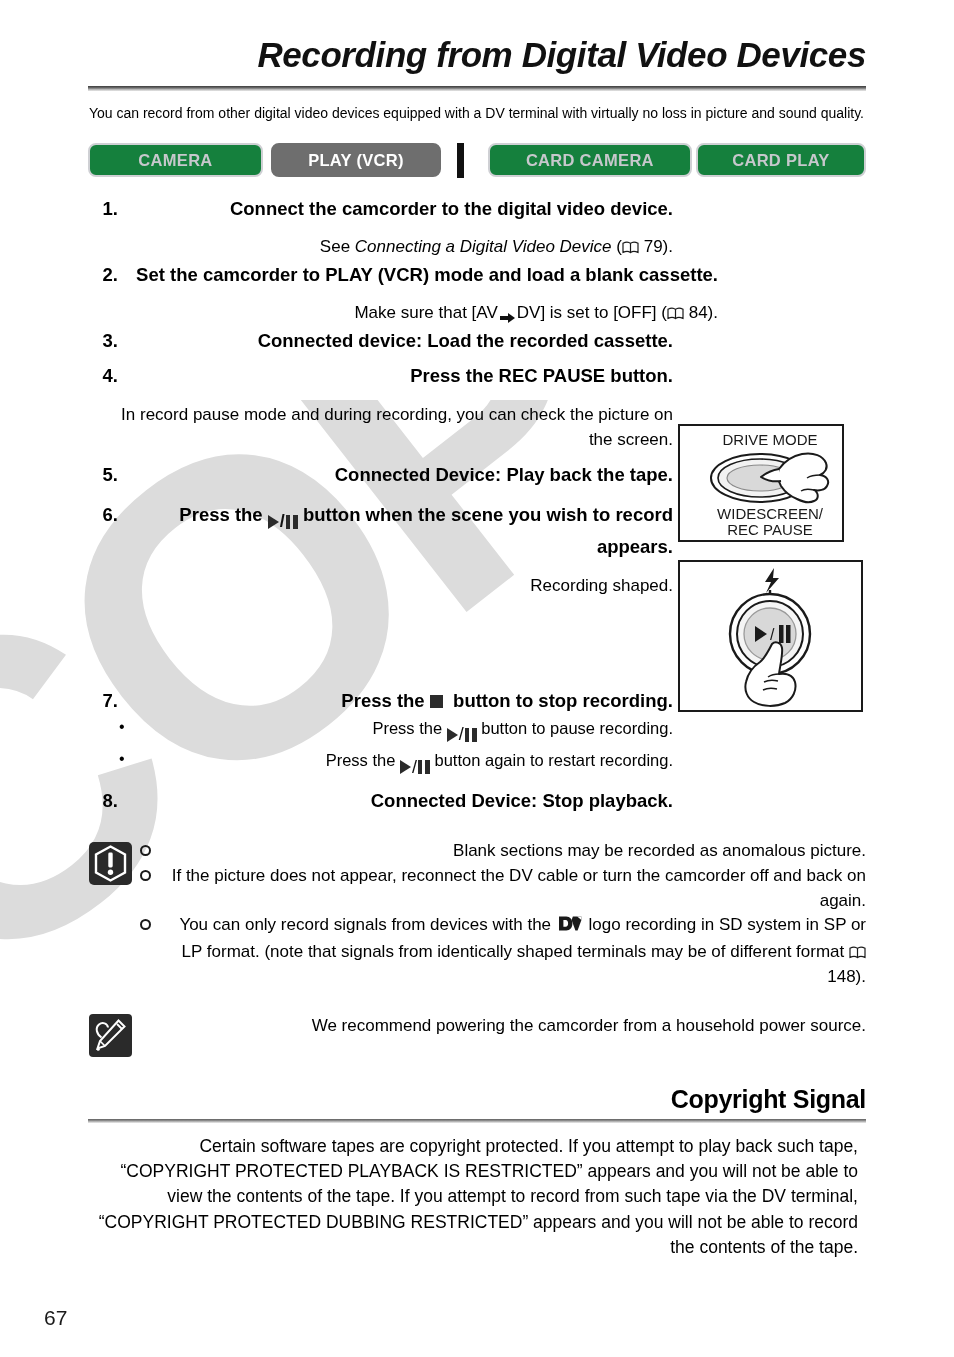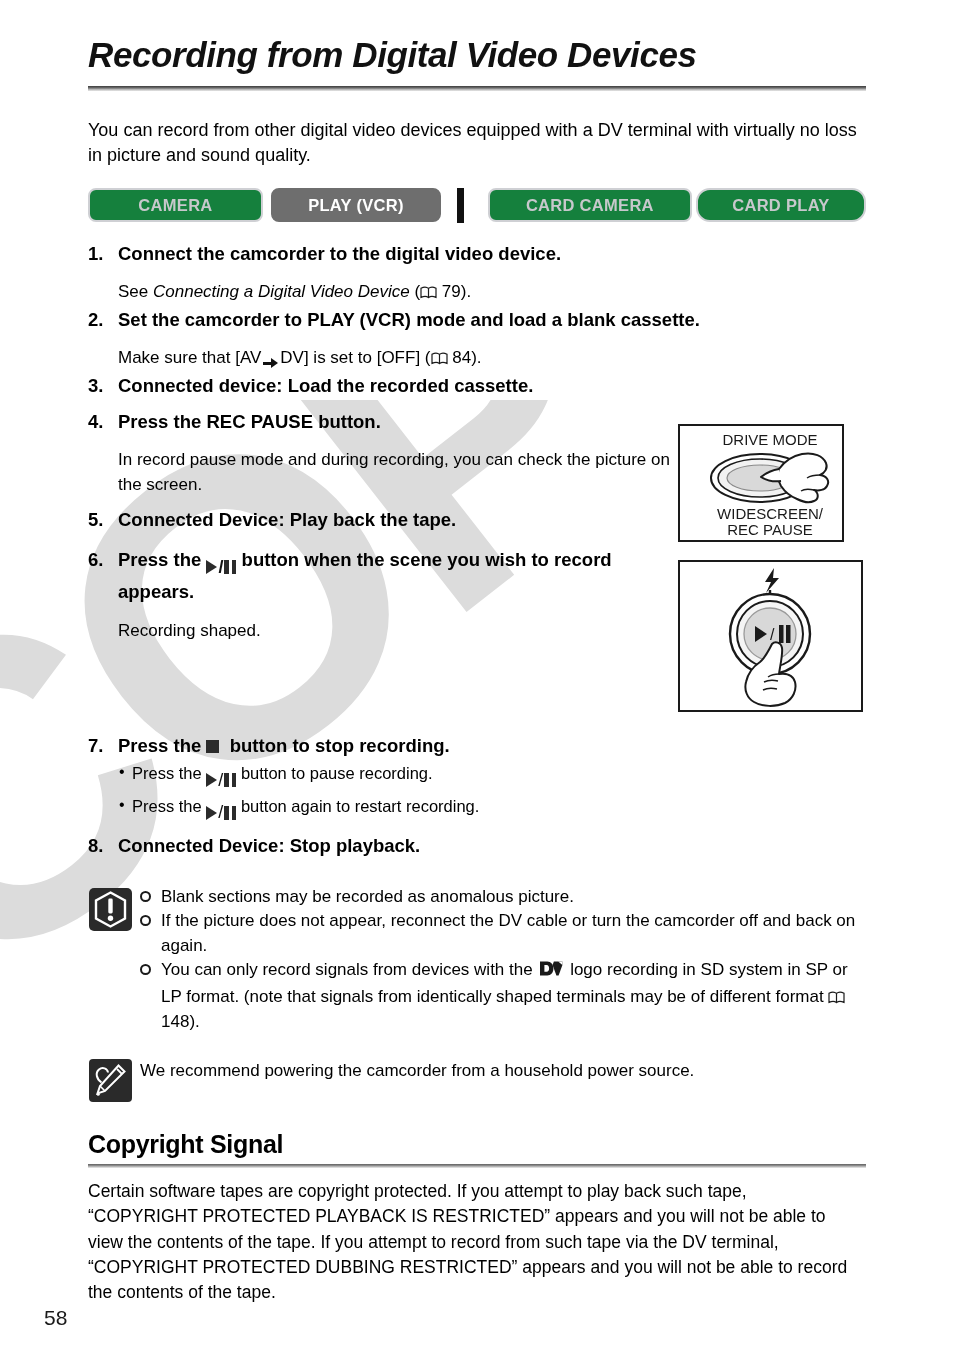--- a/index.html
+++ b/index.html
@@ -33,42 +33,43 @@
     position: absolute;
     inset: 0;
     z-index: 2;
   }
 
   .content {
     position: absolute;
     left: 88px;
     top: 34px;
     width: 778px;
+    text-align: right;
   }
 
   
   .page-title {
     font-size: 35px;
     font-weight: bold;
     font-style: italic;
     line-height: 1.22;
     letter-spacing: -0.4px;
     margin: 0;
     color: #111;
   }
   .title-rule {
     margin-top: 9px;
     height: 5px;
     width: 778px;
     background: linear-gradient(to bottom, #3b3b3b 0%, #6e6e6e 38%, #bdbdbd 72%, #e8e8e8 100%);
   }
 
   .intro {
-    margin-top: 27px;
-    font-size: 18px;
+    margin-top: 13px;
+    font-size: 14px;
     line-height: 1.42;
     width: 776px;
   }
 
   
   .mode-row {
     margin-top: 19px;
     display: flex;
     align-items: center;
     gap: 0px;
@@ -90,21 +91,21 @@
     background: #15803d;
   }
   .mode-btn.active {
     background: #6e6e6e;
     color: #ffffff;
     border: 2px solid #6e6e6e;
   }
   .mb-camera { width: 180px; }
   .mb-play   { width: 175px; margin-left: 8px; }
   .mb-cardcam{ width: 210px; margin-left: 8px;}
-  .mb-cardplay{ width: 175px; margin-left: 4px; border-radius: 14px;}
+  .mb-cardplay{ width: 175px; margin-left: 4px;}
   .mode-sep {
     width: 7px;
     height: 35px;
     background: #111;
     margin-left: 16px;
     margin-right: 16px;
   }
 
   
   .steps { margin-top: 18px; width: 585px; }
@@ -506,15 +507,15 @@
                C106 111 113 113 115 120 C117 128 113 137 105 141
                C96 145 82 145 74 140 C67 136 64 128 66 120
                C68 111 74 104 80 100 C85 96 89 88 92 82 Z" fill="#ffffff" stroke="#1a1a1a" stroke-width="2" stroke-linejoin="round"></path>
       <path d="M99 112 C95 112 91 113 88 115" fill="none" stroke="#1a1a1a" stroke-width="1.4"></path>
       <path d="M84 120 C88 118 94 118 98 119" fill="none" stroke="#1a1a1a" stroke-width="1.4"></path>
       <path d="M83 128 C87 126 93 126 97 127" fill="none" stroke="#1a1a1a" stroke-width="1.4"></path>
     </svg>
   </div>
 
 
-  <div class="page-number">58</div>
+  <div class="page-number">67</div>
 
 </div>
 
 </body></html>

